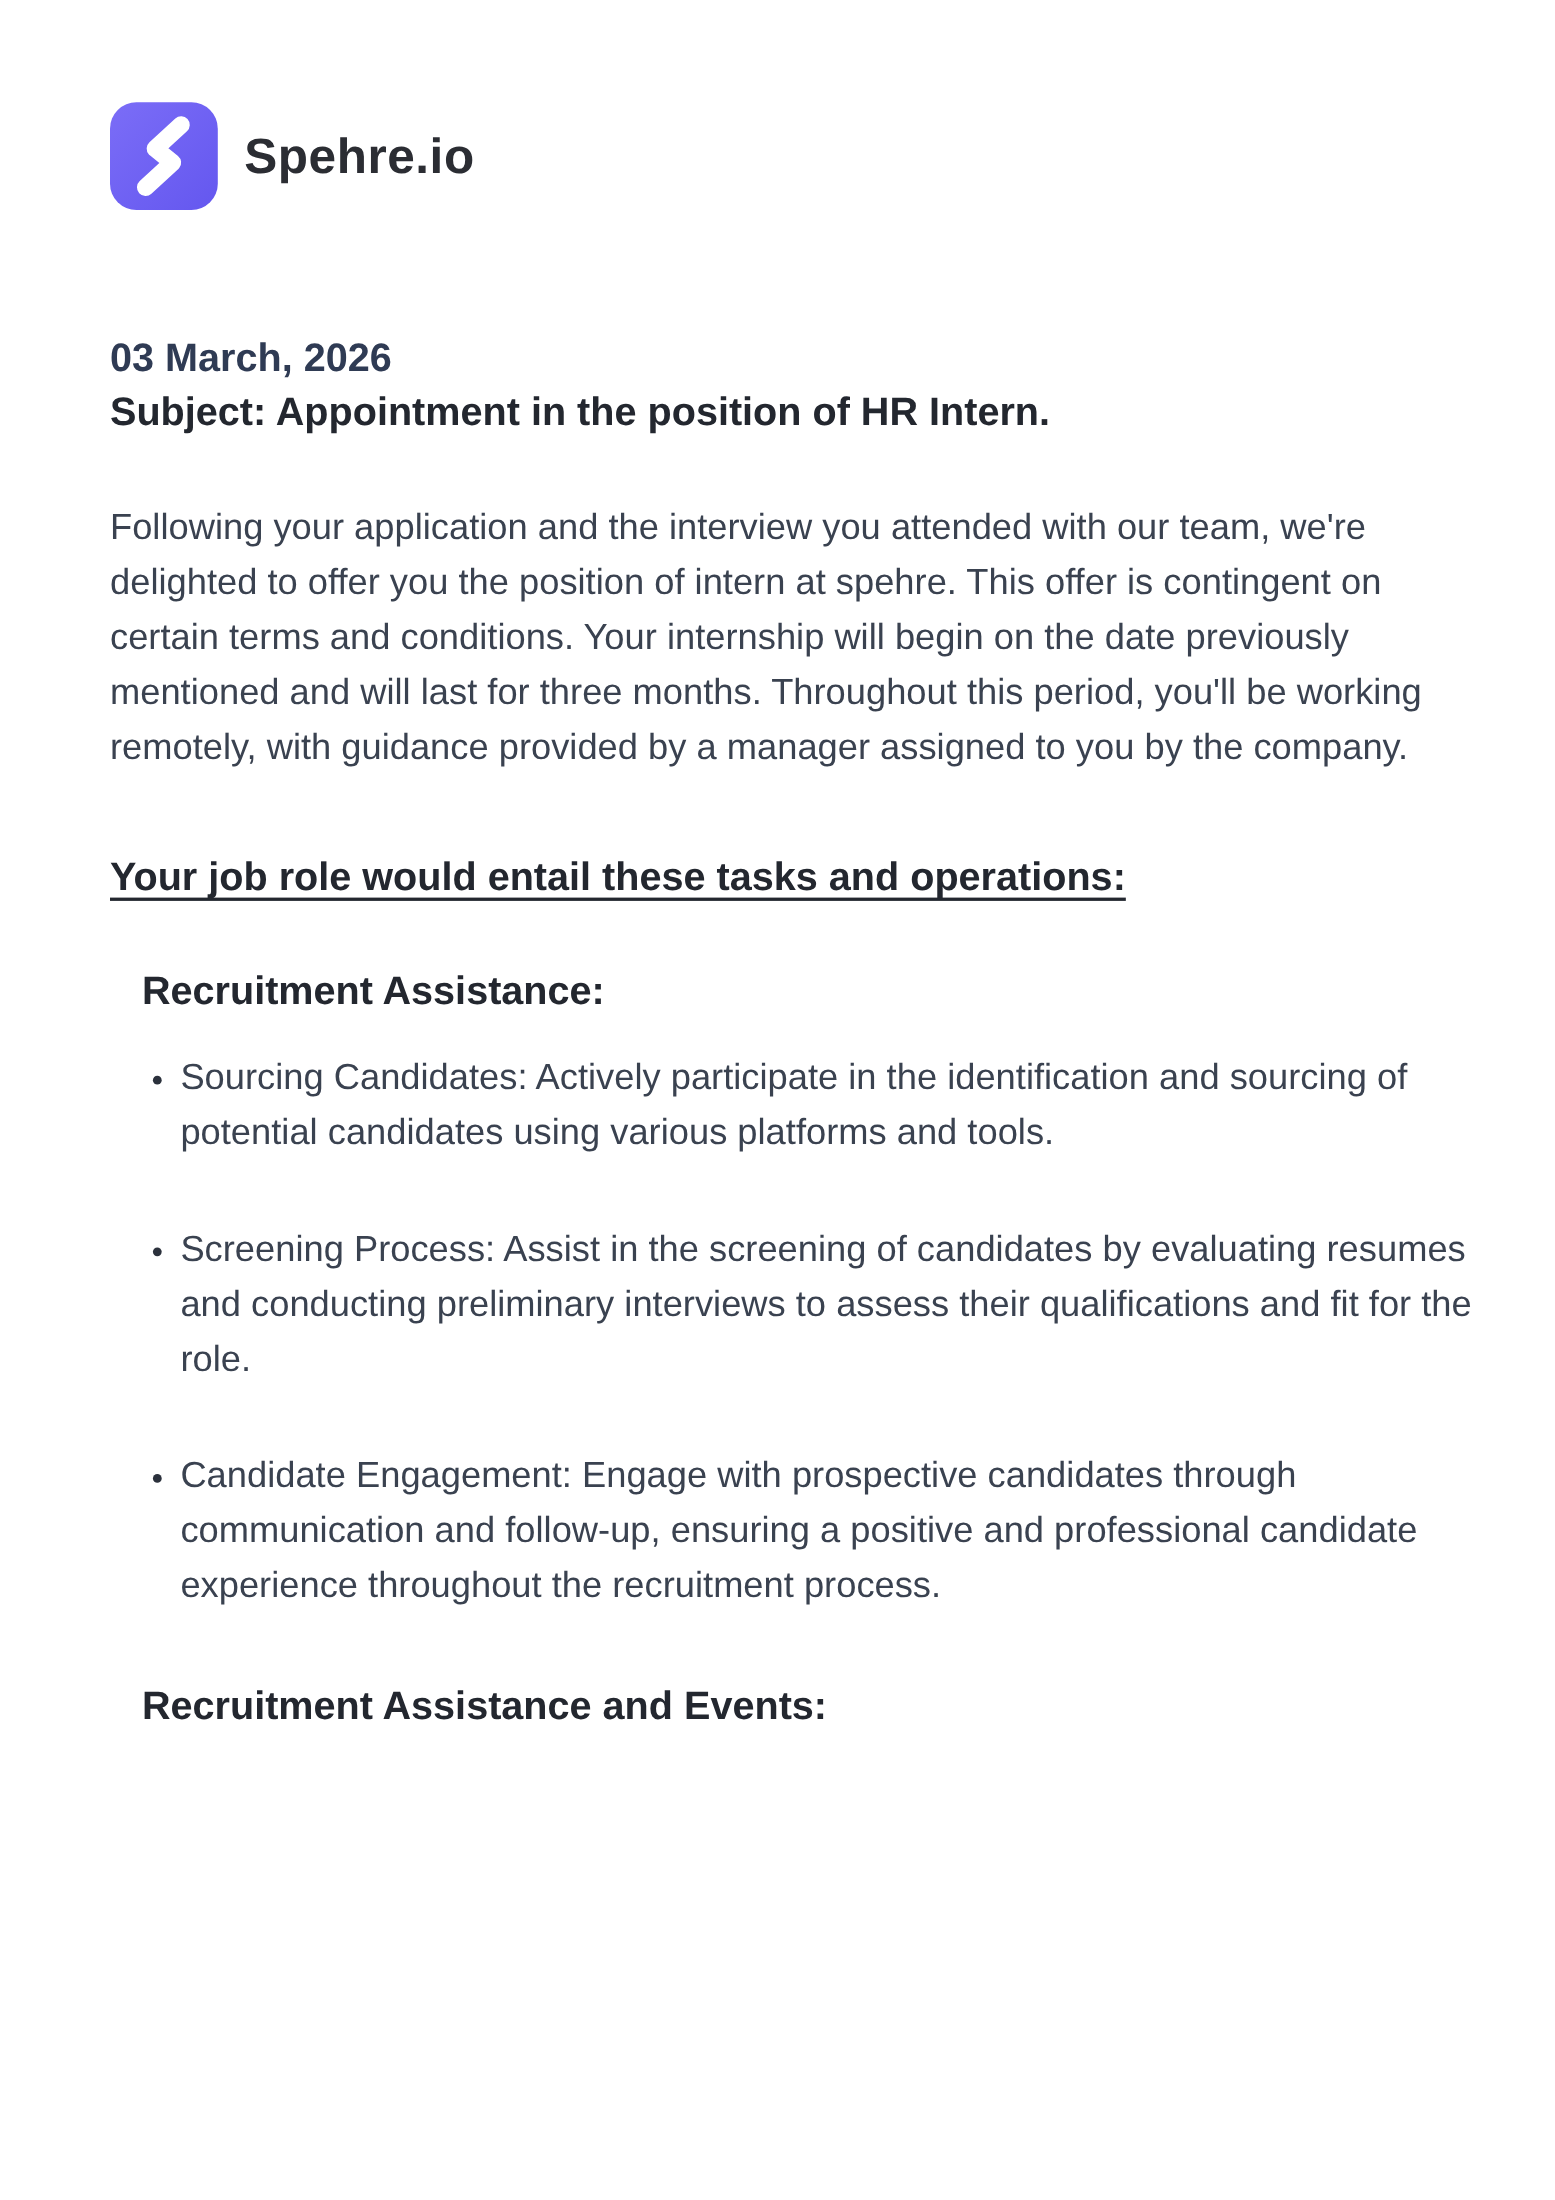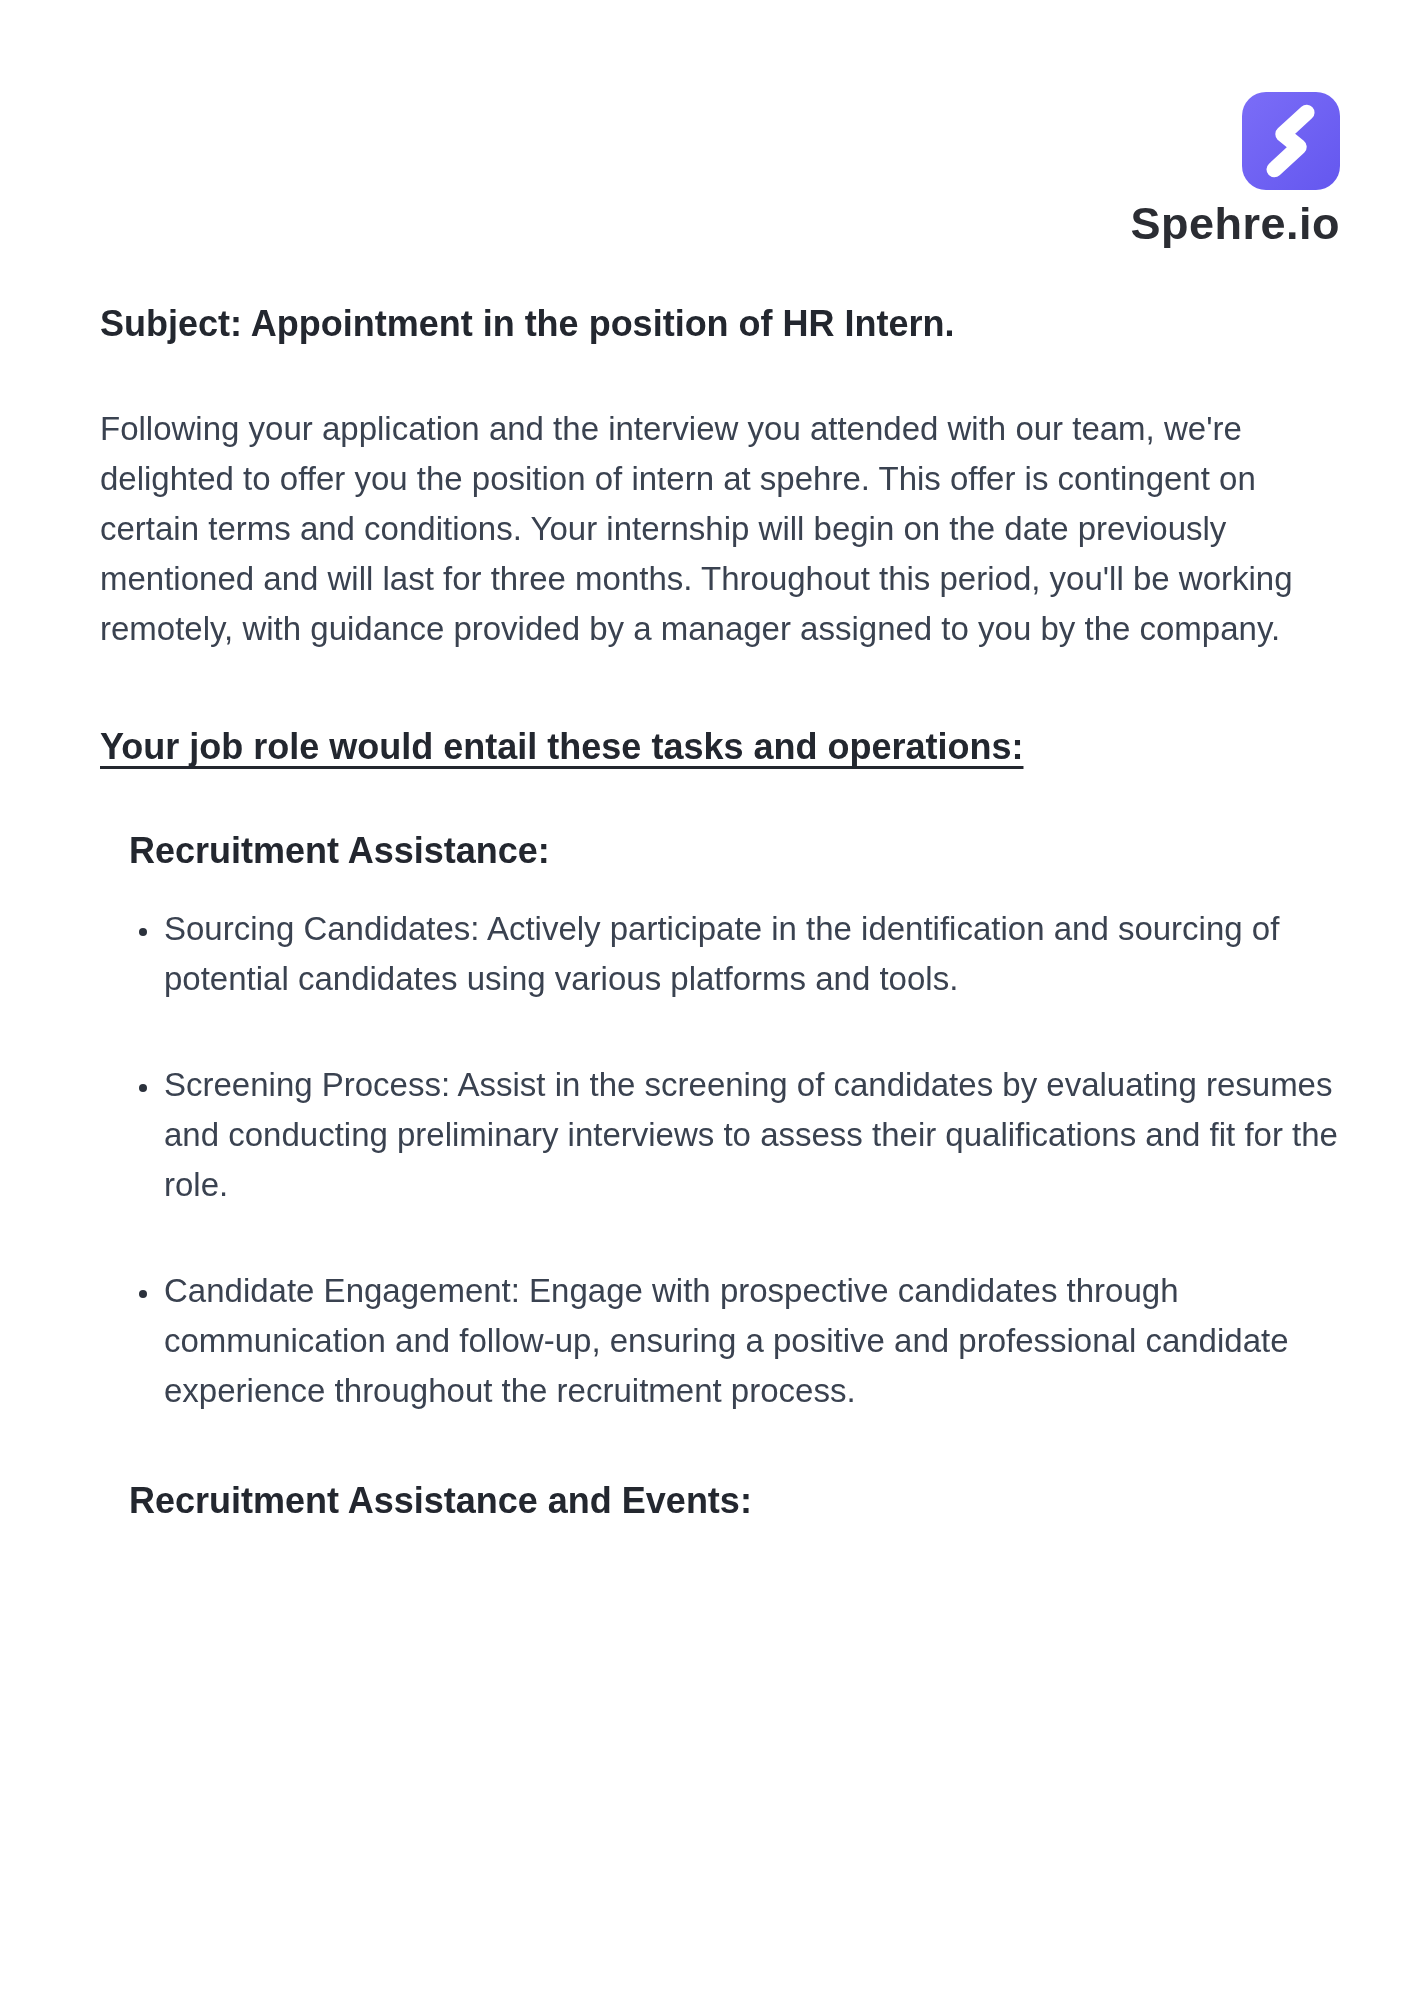--- a/index.html
+++ b/index.html
@@ -13,24 +13,23 @@
   .page {
     width: 1414px;
     height: 2000px;
     padding: 92px 80px 0 100px;
   }
   .content { width: 1240px; }
 
   
   .brand-row {
     display: flex;
-    align-items: flex-end;
-    gap: 8px;
+    align-items: center;
+    gap: 24px;
     height: 100px;
-    flex-direction: column;
   }
   .logo-badge {
     width: 98px;
     height: 98px;
     border-radius: 24px;
     background: linear-gradient(135deg, #7b6df7 0%, #6457ef 100%);
     display: flex;
     align-items: center;
     justify-content: center;
     flex: 0 0 auto;
@@ -103,20 +102,21 @@
     <div class="brand-row">
       <div class="logo-badge">
         <svg viewBox="0 0 100 100">
           <path d="M66 21 L42 43 L58 56 L33 79" fill="none" stroke="#ffffff" stroke-width="16" stroke-linecap="round" stroke-linejoin="round"></path>
         </svg>
       </div>
       <div class="brand-name">Spehre.io</div>
     </div>
 
     <div class="date-block">
+      <div>03 March, 2026</div>
     </div>
 
     <div class="subject">Subject: Appointment in the position of HR Intern.</div>
 
     <p class="body-text intro">Following your application and the interview you attended with our team, we're delighted to offer you the position of intern at spehre. This offer is contingent on certain terms and conditions. Your internship will begin on the date previously mentioned and will last for three months. Throughout this period, you'll be working remotely, with guidance provided by a manager assigned to you by the company.</p>
 
     <div class="tasks-heading">Your job role would entail these tasks and operations:</div>
 
     <div class="section-title first">Recruitment Assistance:</div>
 

